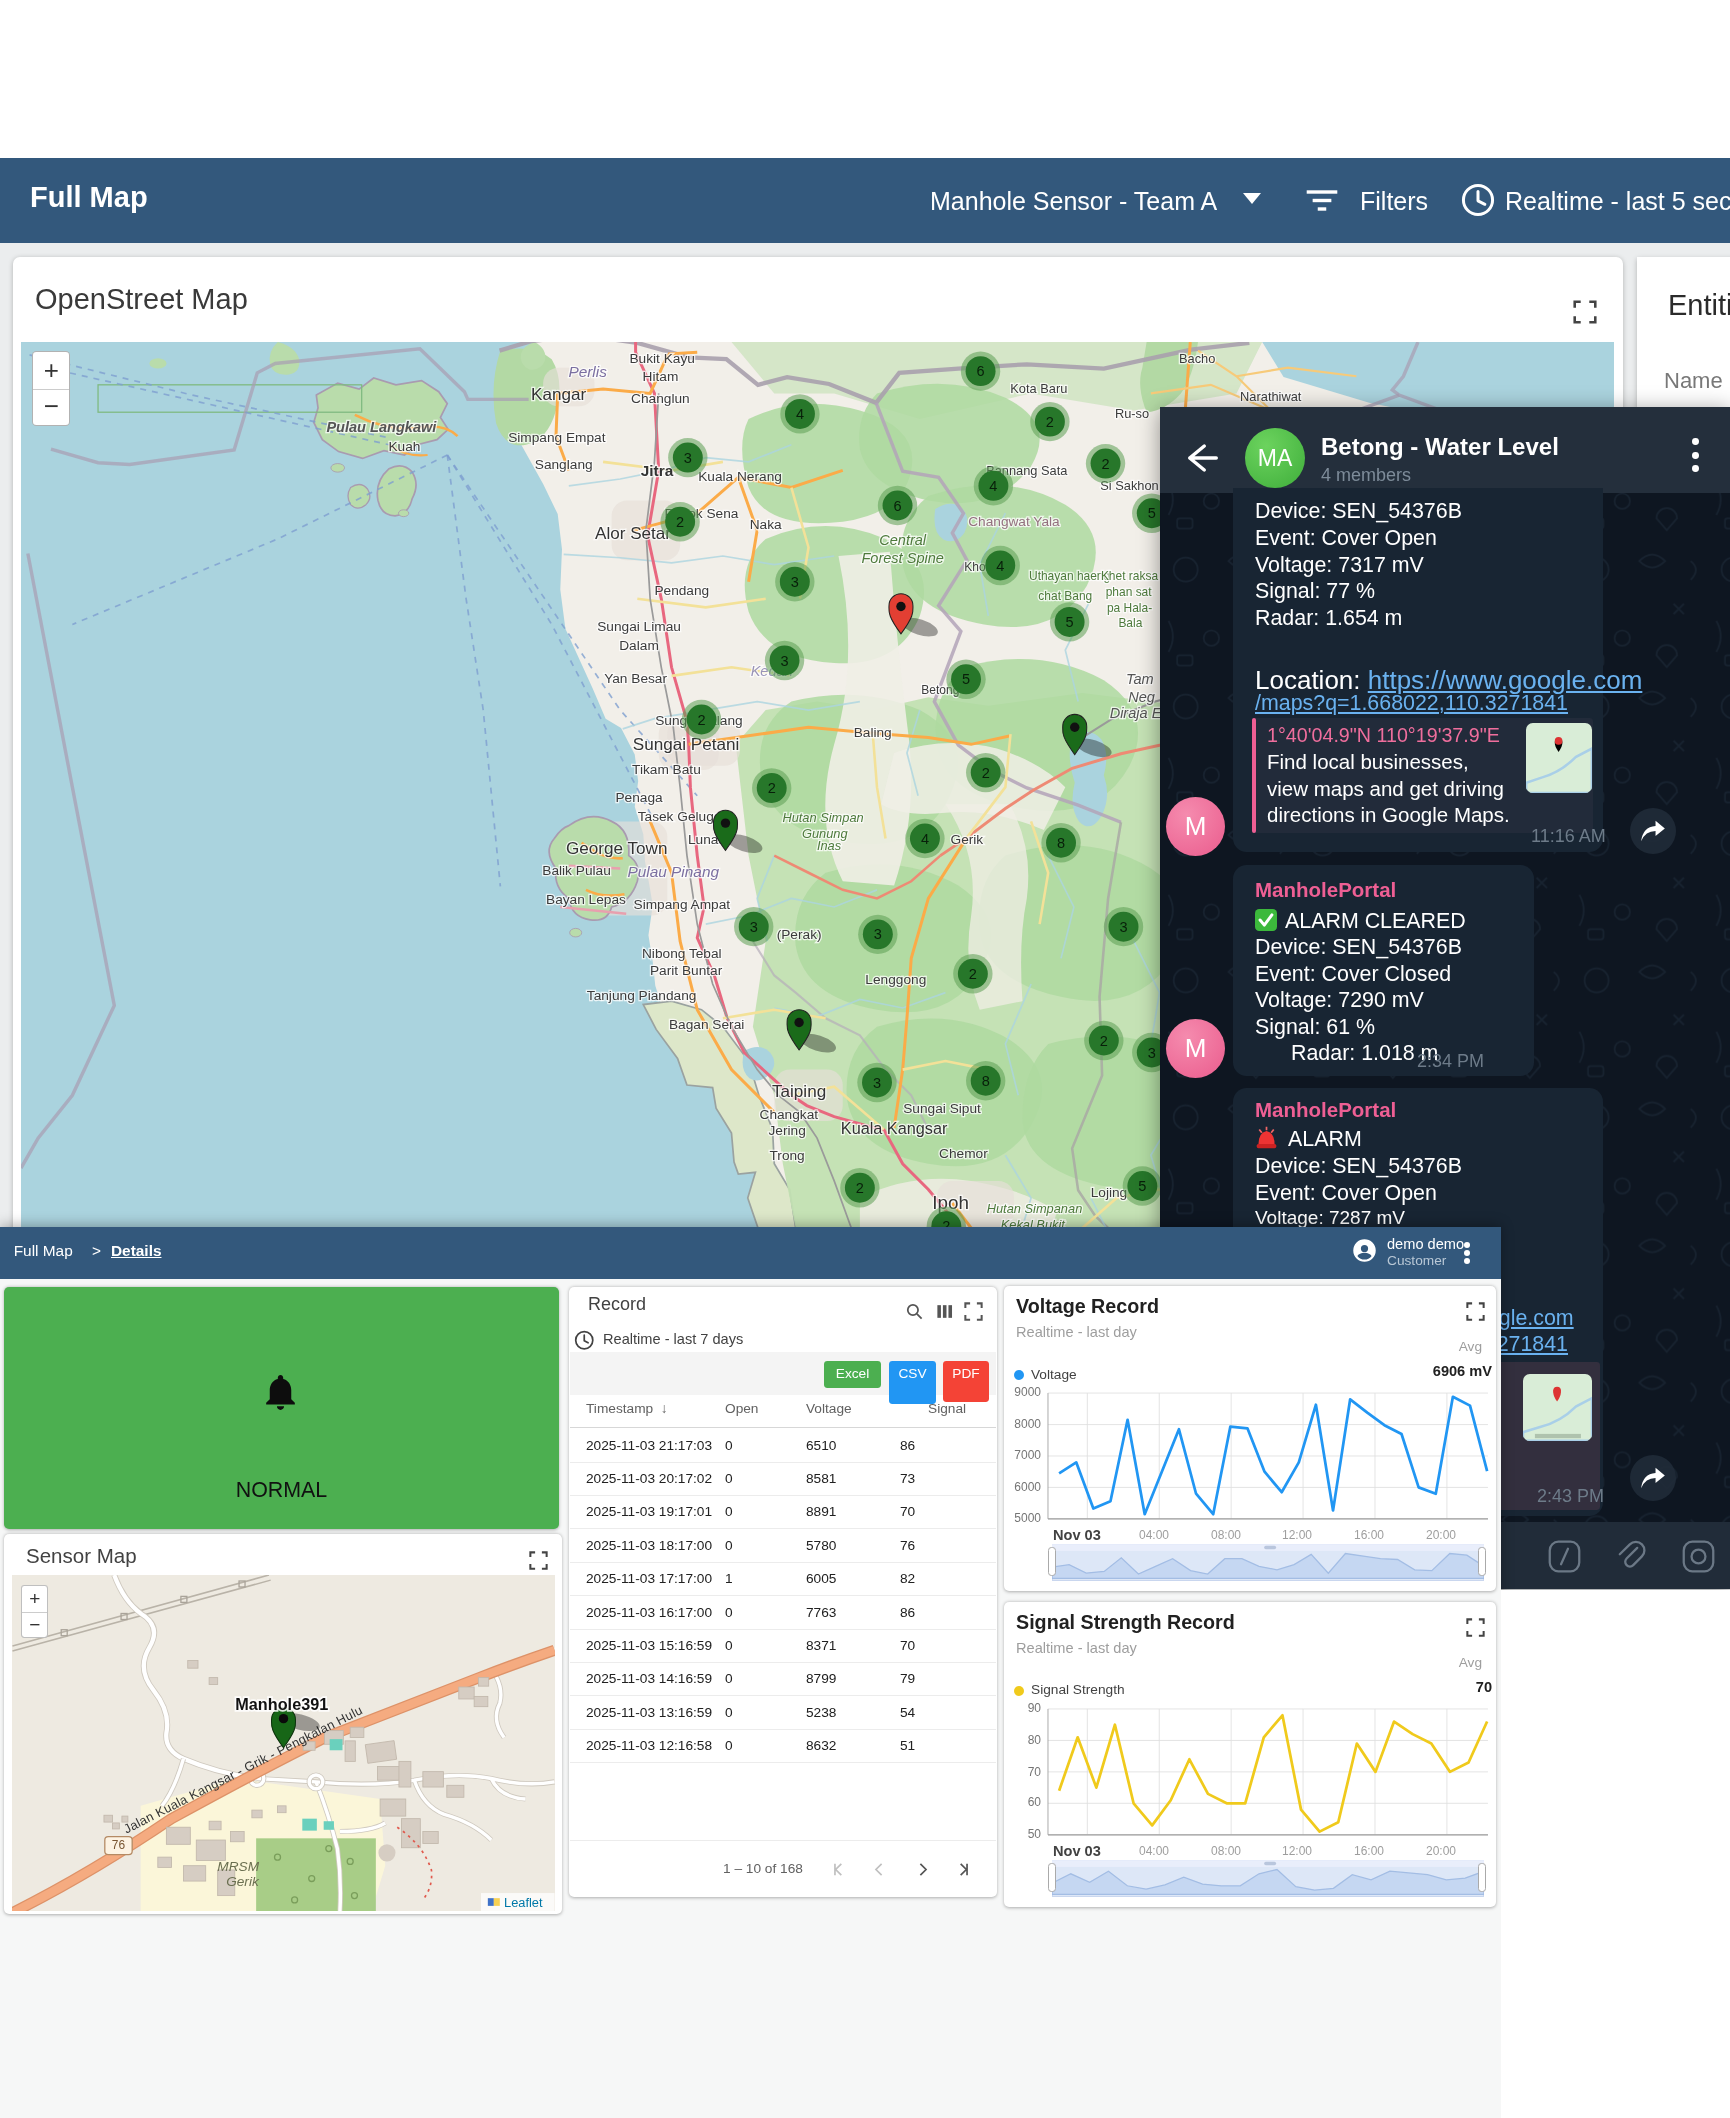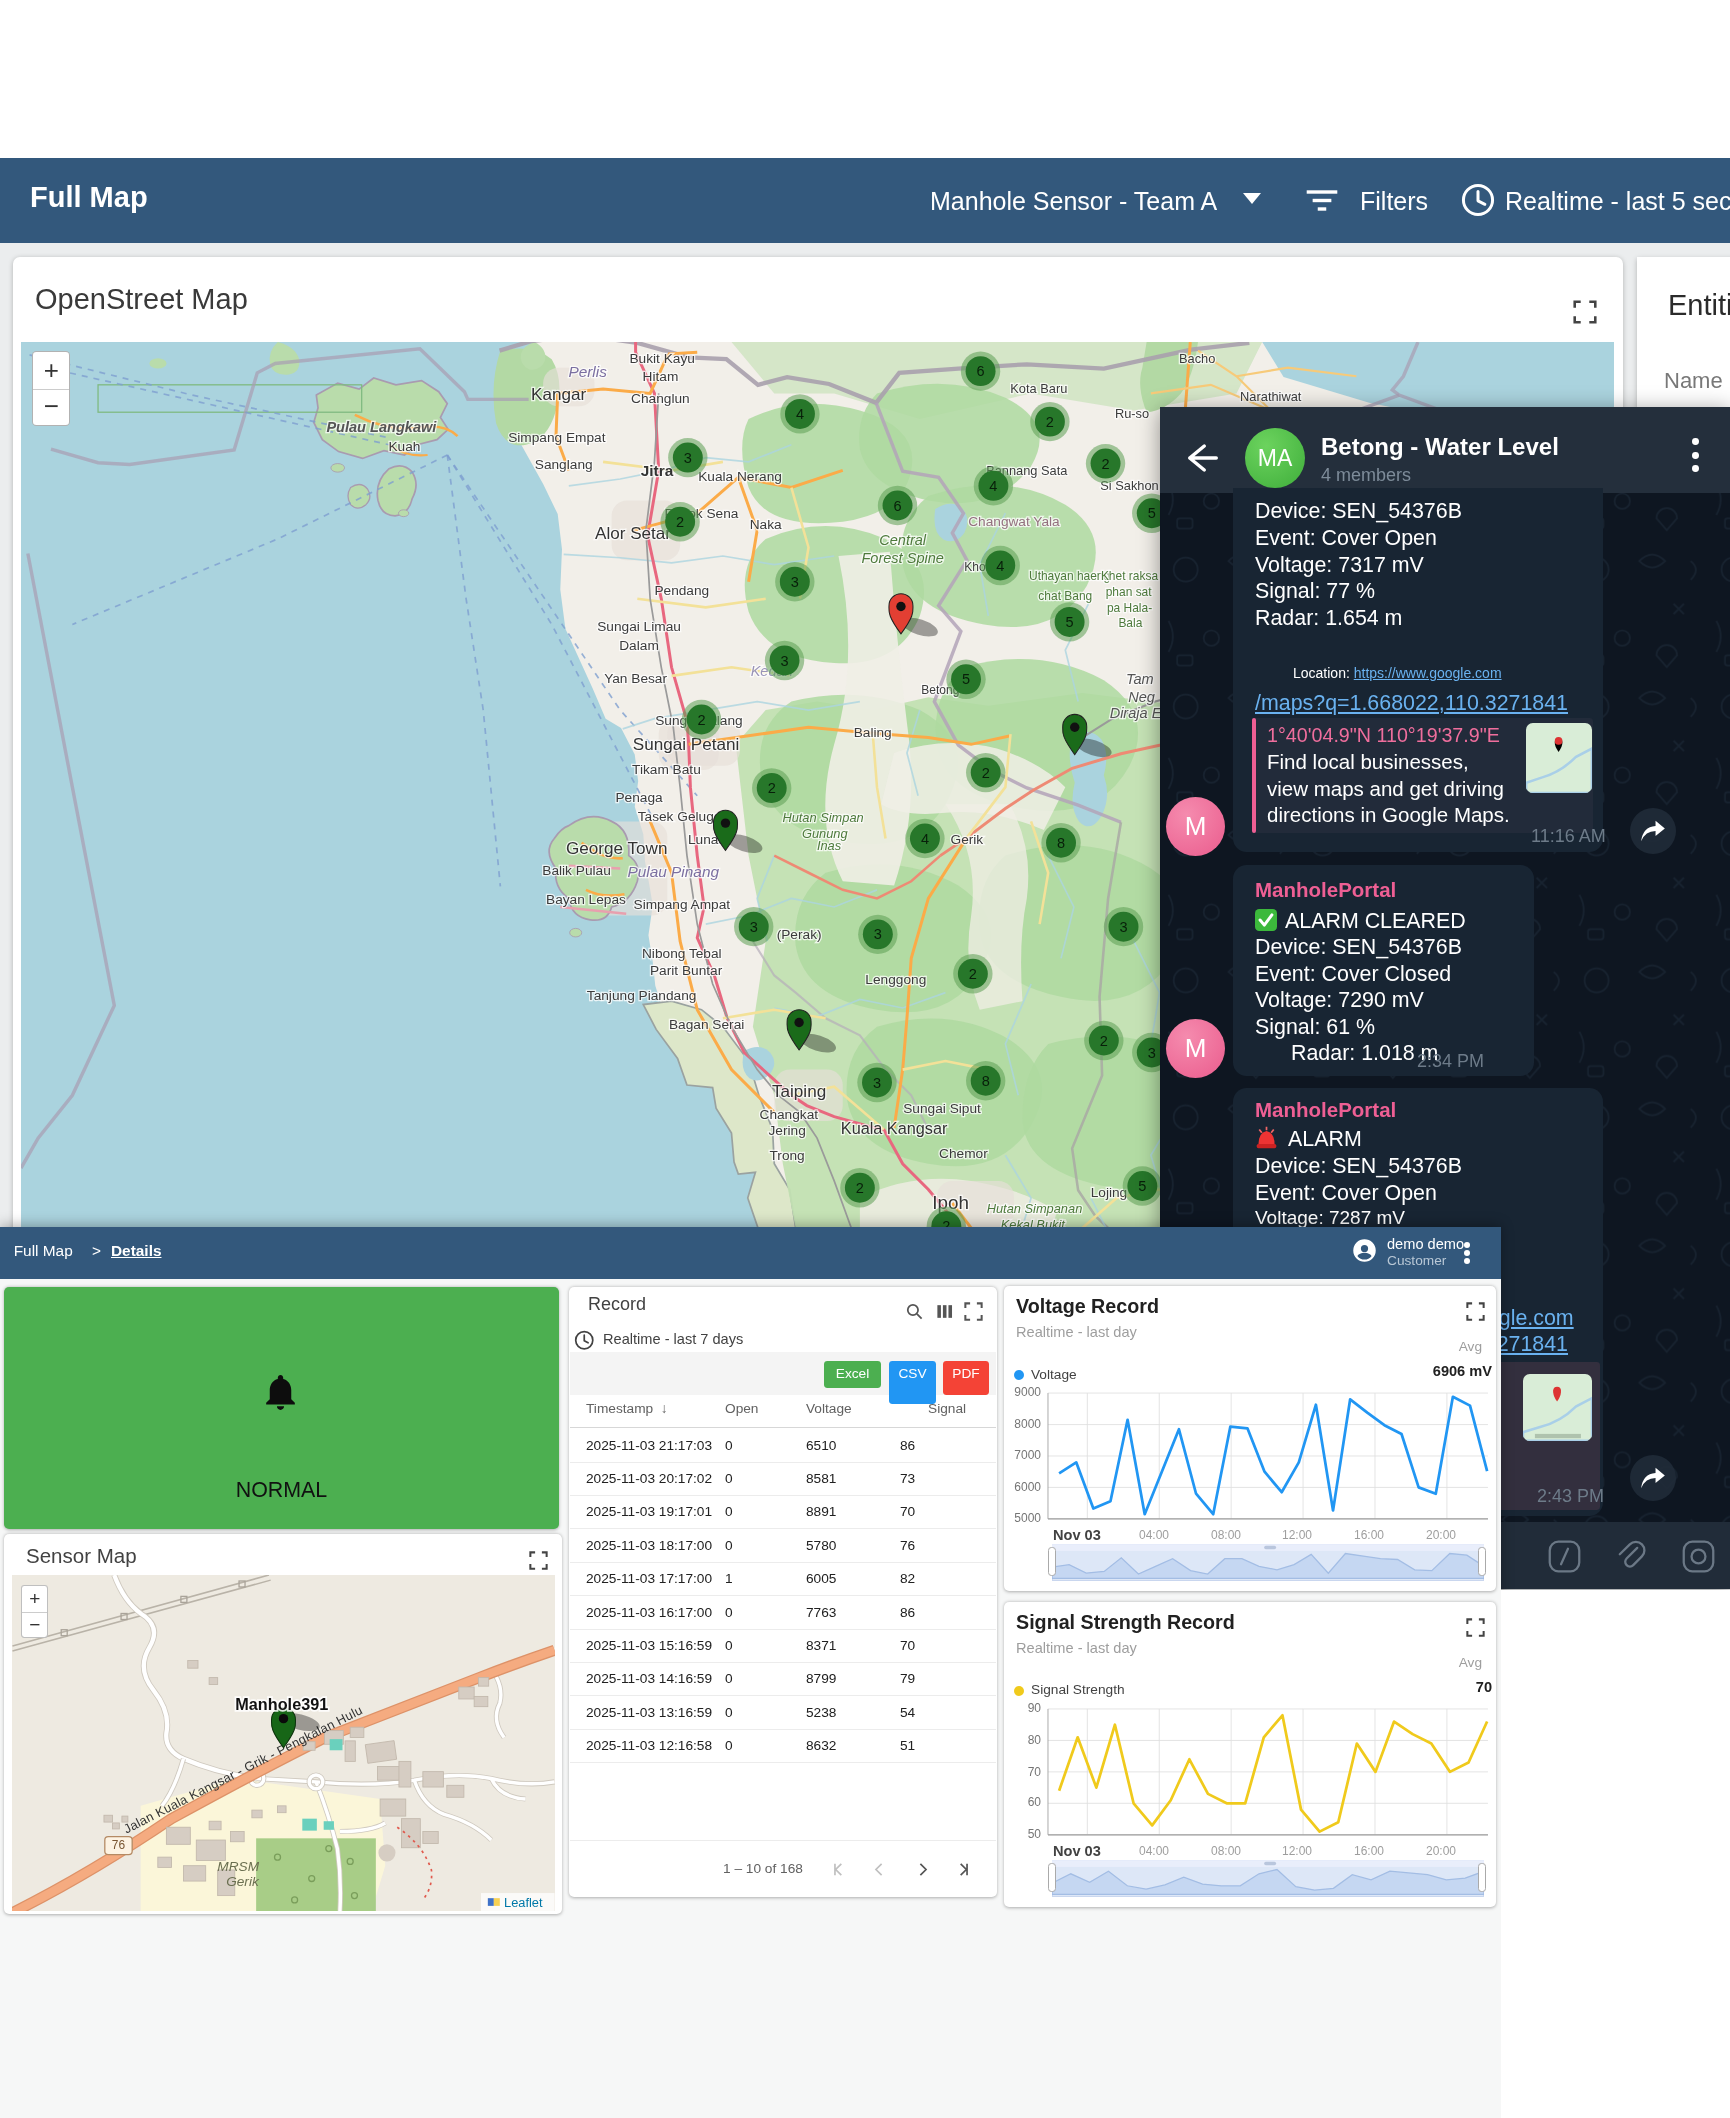--- a/index.html
+++ b/index.html
@@ -356,21 +356,21 @@
 <div style="position:absolute;left:161px;top:58px;color:#7d8b99;font-size:18px;">4 members</div>
 <div style="position:absolute;left:532px;top:31px;width:6.8px;height:6.8px;border-radius:50%;background:#fff;"></div>
 <div style="position:absolute;left:532px;top:45px;width:6.8px;height:6.8px;border-radius:50%;background:#fff;"></div>
 <div style="position:absolute;left:532px;top:58px;width:6.8px;height:6.8px;border-radius:50%;background:#fff;"></div>
 <div style="position:absolute;left:73px;top:81px;width:370px;height:364px;background:#182533;border-radius:0 0 13.7px 13.7px;"></div>
 <div style="position:absolute;left:95px;top:92px;color:#fff;font-size:21.4px;white-space:nowrap;">Device: SEN_54376B</div>
 <div style="position:absolute;left:95px;top:119px;color:#fff;font-size:21.4px;white-space:nowrap;">Event: Cover Open</div>
 <div style="position:absolute;left:95px;top:146px;color:#fff;font-size:21.4px;white-space:nowrap;">Voltage: 7317 mV</div>
 <div style="position:absolute;left:95px;top:172px;color:#fff;font-size:21.4px;white-space:nowrap;">Signal: 77 %</div>
 <div style="position:absolute;left:95px;top:199px;color:#fff;font-size:21.4px;white-space:nowrap;">Radar: 1.654 m</div>
-<div style="position:absolute;left:95px;top:258px;color:#fff;font-size:14px;white-space:nowrap;margin-left:38px;">Location: <span style="color:#6ab2f0;text-decoration:underline;">https://www.google.com</span></div>
+<div style="position:absolute;left:95px;top:258px;color:#fff;font-size:26px;white-space:nowrap;">Location: <span style="color:#6ab2f0;text-decoration:underline;">https://www.google.com</span></div>
 <div style="position:absolute;left:95px;top:284px;color:#6ab2f0;font-size:21.4px;text-decoration:underline;white-space:nowrap;">/maps?q=1.668022,110.3271841</div>
 <div style="position:absolute;left:92px;top:311px;width:341px;height:115px;background:#222b3a;border-radius:3.4px;"></div>
 <div style="position:absolute;left:92px;top:311px;width:4.3px;height:115px;background:#ee5f94;border-radius:2.6px;"></div>
 <div style="position:absolute;left:107px;top:317px;color:#ef6e9d;font-size:19.7px;white-space:nowrap;">1°40'04.9"N 110°19'37.9"E</div>
 <div style="position:absolute;left:107px;top:343px;color:#fff;font-size:20.5px;white-space:nowrap;">Find local businesses,</div>
 <div style="position:absolute;left:107px;top:370px;color:#fff;font-size:20.5px;white-space:nowrap;">view maps and get driving</div>
 <div style="position:absolute;left:107px;top:396px;color:#fff;font-size:20.5px;white-space:nowrap;">directions in Google Maps.</div>
 <div style="position:absolute;left:366px;top:316px;width:66px;height:70px;background:#d9edd7;border-radius:6.8px;overflow:hidden;">
 <svg width="66" height="70" viewBox="0 0 77 82">
           <path d="M18 64 Q40 58 58 40 L77 30 L77 82 L0 82 L0 70 Z" fill="none" stroke="#a9cfe8" stroke-width="3"></path>
@@ -573,21 +573,21 @@
 <path d="M2 9 V2 H9 M19 2 H26 V9 M26 19 V26 H19 M9 26 H2 V19" fill="none" stroke="#555" stroke-width="3"></path>
       </svg>
 <svg style="position:absolute;left:574px;top:103px;" width="20.5" height="20.5" viewBox="0 0 24 24">
 <circle cx="12" cy="12" r="10" fill="none" stroke="#424242" stroke-width="2"></circle>
         <path d="M12 6 L12 12.5 L16.5 15" fill="none" stroke="#424242" stroke-width="2" stroke-linecap="round"></path>
       </svg>
 <div style="position:absolute;left:603px;top:104px;color:#424242;font-size:14.6px;">Realtime - last 7 days</div>
 <div style="position:absolute;left:570px;top:125px;width:426px;height:43px;background:#f4f4f4;"></div>
 <div style="position:absolute;left:824px;top:134px;width:57px;height:26.5px;background:#4caf50;border-radius:3.4px;color:#fff;font-size:13.7px;text-align:center;line-height:26.5px;">Excel</div>
 <div style="position:absolute;left:889px;top:134px;width:47px;height:43px;background:#2196f3;border-radius:3.4px;color:#fff;font-size:13.7px;text-align:center;line-height:26.5px;">CSV</div>
-<div style="position:absolute;left:943px;top:134px;width:46px;height:34px;background:#f44336;border-radius:3.4px;color:#fff;font-size:13.7px;text-align:center;line-height:26.5px;">PDF</div>
+<div style="position:absolute;left:943px;top:134px;width:46px;height:41px;background:#f44336;border-radius:3.4px;color:#fff;font-size:13.7px;text-align:center;line-height:26.5px;">PDF</div>
 <div style="position:absolute;left:586px;top:174px;color:#616161;font-size:13.7px;">Timestamp &nbsp;↓</div>
 <div style="position:absolute;left:725px;top:174px;color:#616161;font-size:13.7px;">Open</div>
 <div style="position:absolute;left:806px;top:174px;color:#616161;font-size:13.7px;">Voltage</div>
 <div style="position:absolute;left:900px;top:174px;color:#616161;font-size:13.7px;margin-left:28px;">Signal</div>
 <div style="position:absolute;left:570px;top:200px;width:426px;height:0.9px;background:#d7d7d7;"></div>
 <div style="position:absolute;left:586px;top:211px;color:#212121;font-size:13.7px;">2025-11-03 21:17:03</div>
 <div style="position:absolute;left:725px;top:211px;color:#212121;font-size:13.7px;">0</div>
 <div style="position:absolute;left:806px;top:211px;color:#212121;font-size:13.7px;">6510</div>
 <div style="position:absolute;left:900px;top:211px;color:#212121;font-size:13.7px;">86</div>
 <div style="position:absolute;left:570px;top:235px;width:426px;height:0.9px;background:#ececec;"></div>

